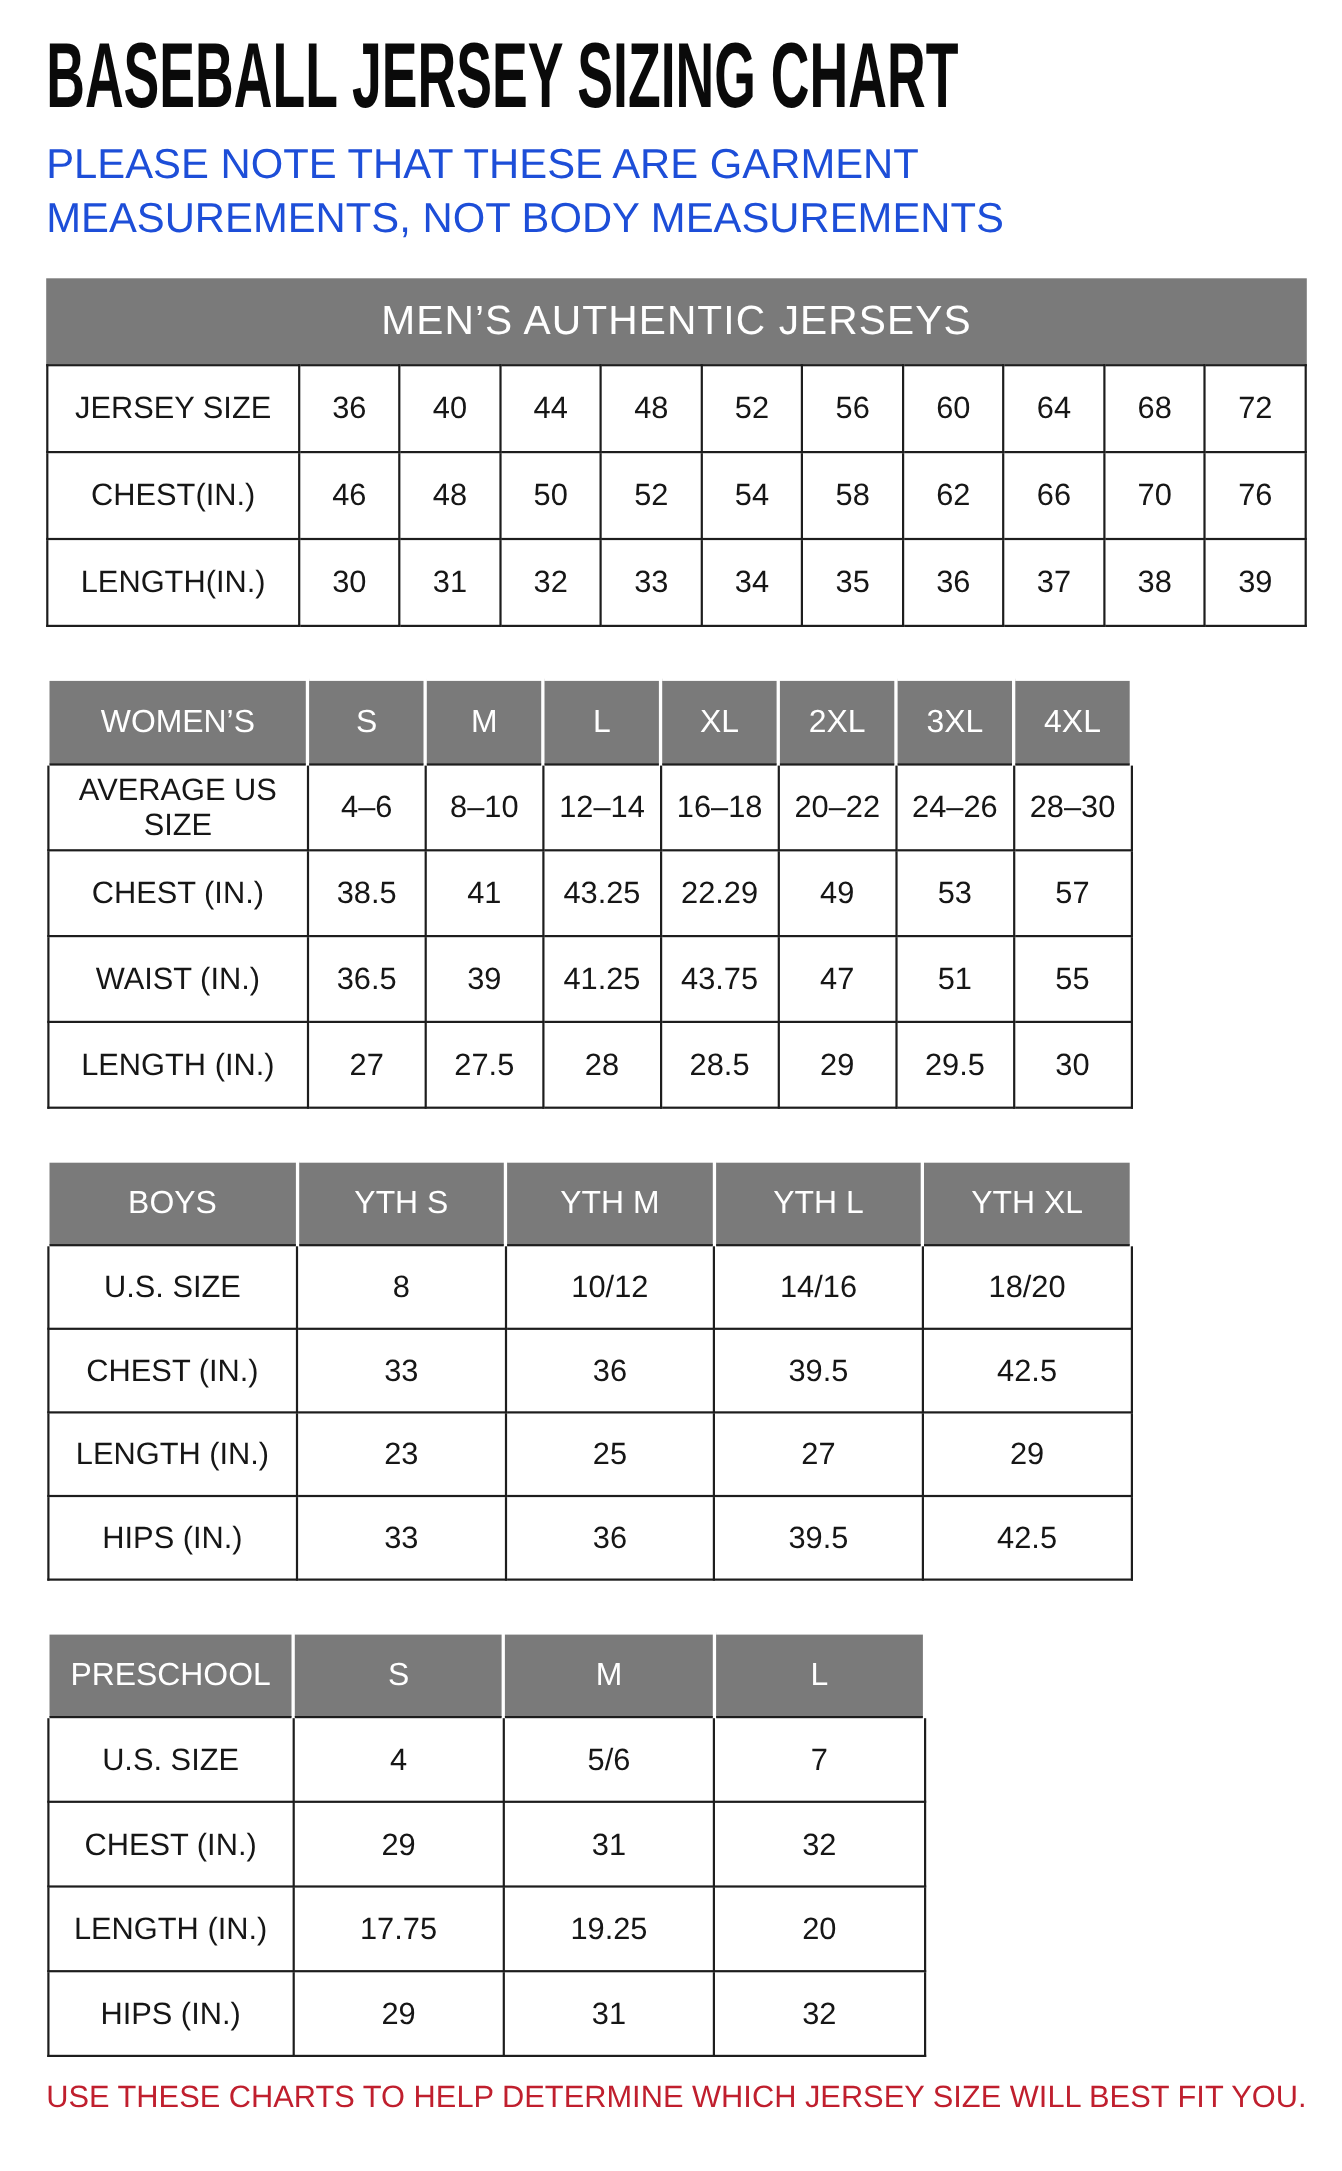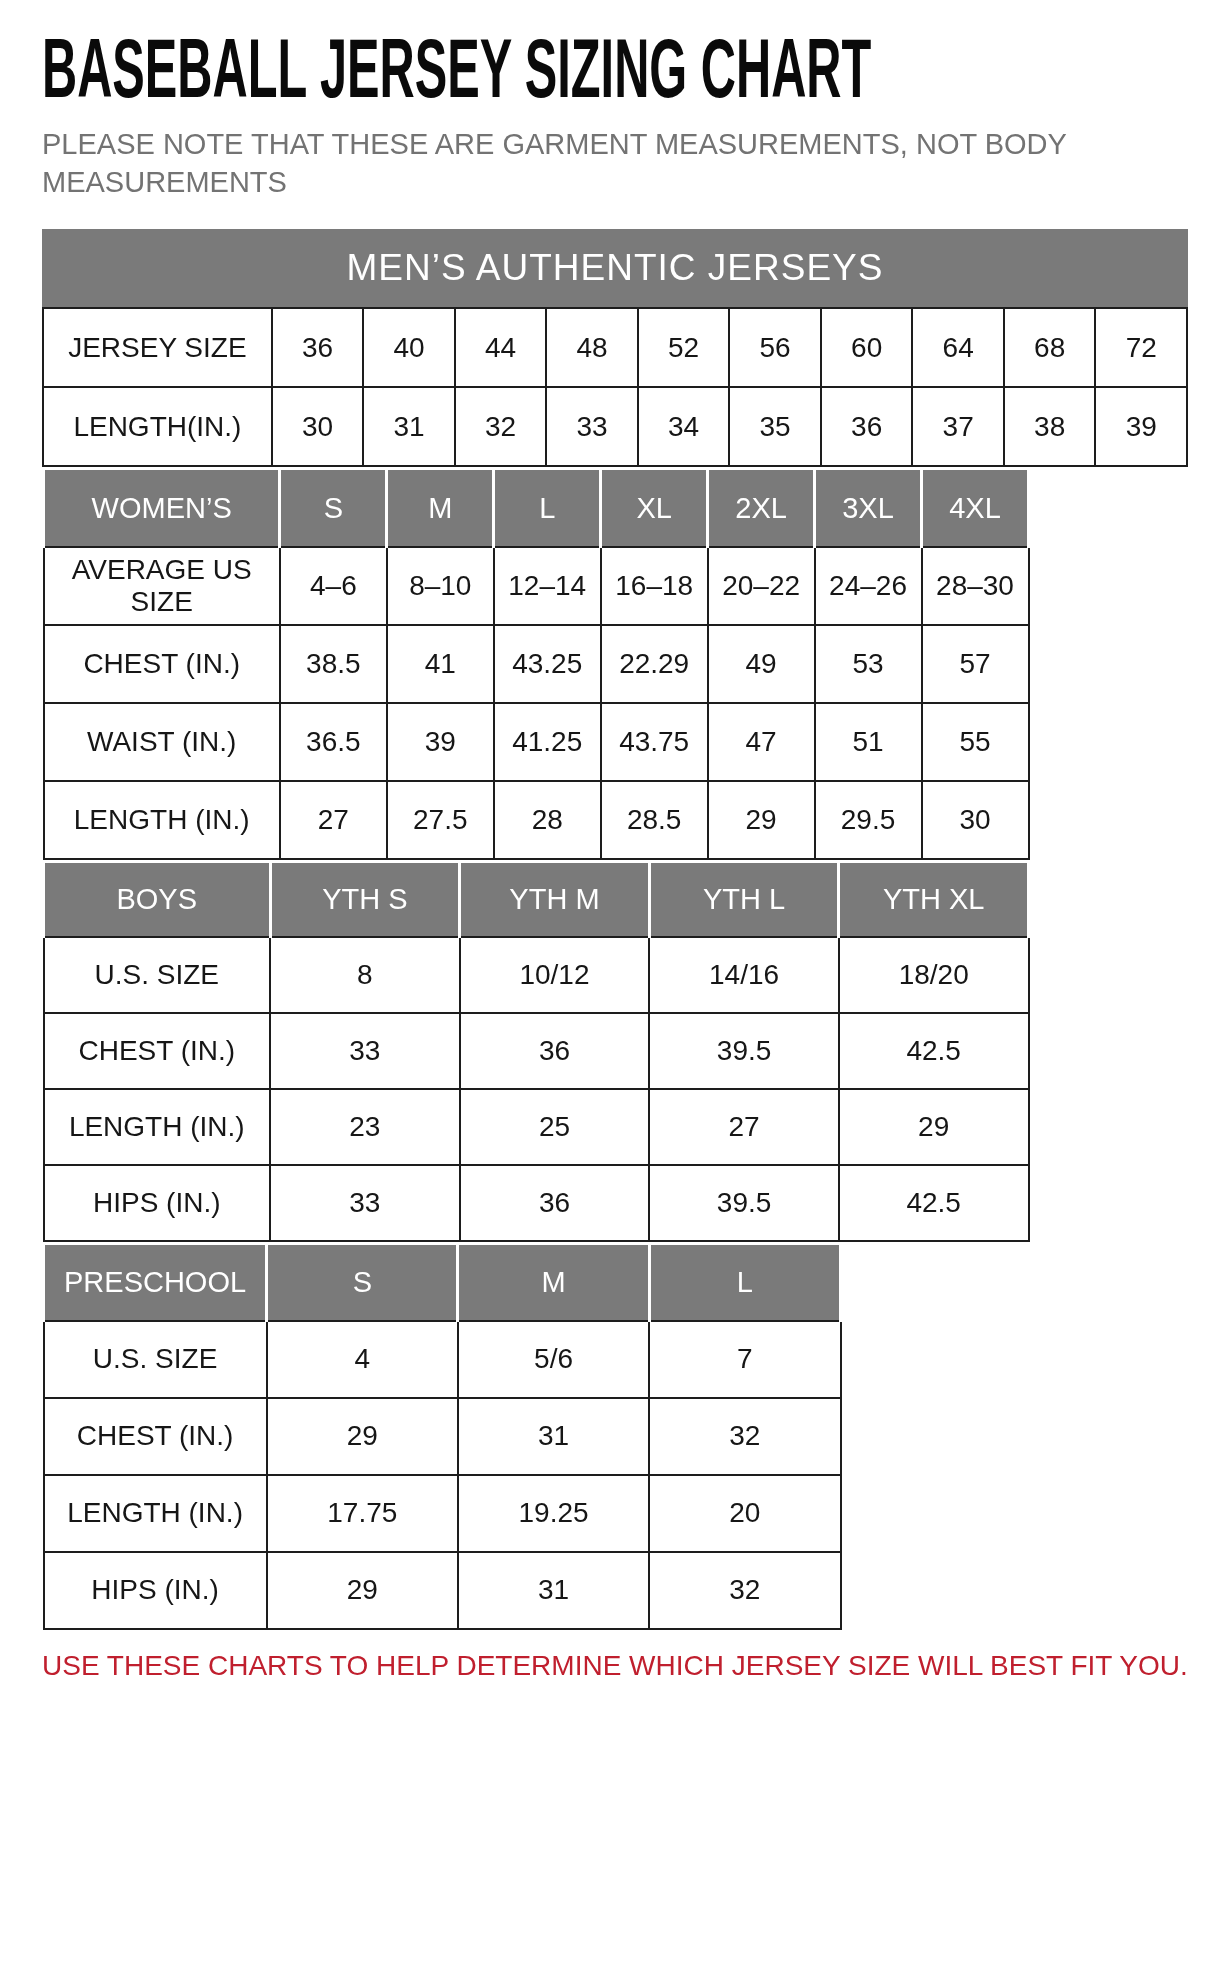--- a/index.html
+++ b/index.html
@@ -18,27 +18,27 @@
     line-height: 1.0;
     white-space: nowrap;
     transform: scaleX(0.58);
     transform-origin: 0 50%;
     color: #0a0a0a;
     margin: 8px 0 16px 0;
   }
 
   .note {
     width: 1080px;
-    color: #737373;
-    font-size: 29px;
+    color: #1d4ed8;
+    font-size: 38px;
     line-height: 1.3;
     margin: 0 0 28px 0;
   }
 
-  .sec { }
+  .sec { margin-bottom: 46px; }
   .sec-p { margin-bottom: 8px; }
 
   .banner {
     width: 1146px;
     height: 78px;
     background: #7a7a7a;
     color: #ffffff;
     display: flex;
     align-items: center;
     justify-content: center;
@@ -107,20 +107,33 @@
           <td>44</td>
           <td>48</td>
           <td>52</td>
           <td>56</td>
           <td>60</td>
           <td>64</td>
           <td>68</td>
           <td>72</td>
         </tr>
         <tr>
+          <td>CHEST(IN.)</td>
+          <td>46</td>
+          <td>48</td>
+          <td>50</td>
+          <td>52</td>
+          <td>54</td>
+          <td>58</td>
+          <td>62</td>
+          <td>66</td>
+          <td>70</td>
+          <td>76</td>
+        </tr>
+        <tr>
           <td>LENGTH(IN.)</td>
           <td>30</td>
           <td>31</td>
           <td>32</td>
           <td>33</td>
           <td>34</td>
           <td>35</td>
           <td>36</td>
           <td>37</td>
           <td>38</td>

